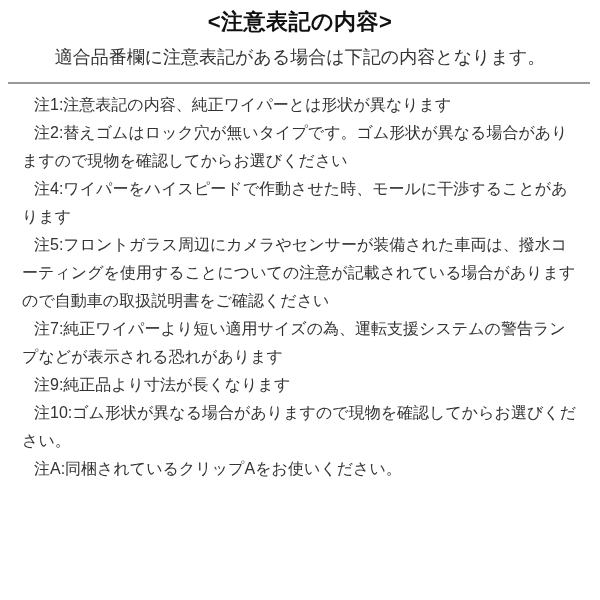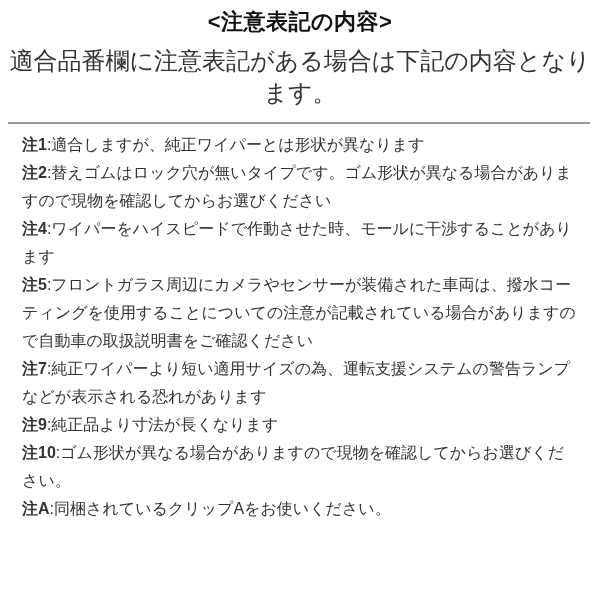--- a/index.html
+++ b/index.html
@@ -19,21 +19,21 @@
     margin: 0;
     padding-top: 7px;
     font-size: 22px;
     font-weight: 700;
     text-align: center;
     color: #111111;
     letter-spacing: 0.5px;
   }
   .subtitle {
     margin: 8px 0 0 0;
-    font-size: 24px;
+    font-size: 18px;
     font-weight: 400;
     text-align: center;
     color: #333333;
   }
   .divider {
     border: none;
     border-top: 2px solid #999999;
     margin: 13px 10px 0 8px;
   }
   .notes {
@@ -41,35 +41,36 @@
     font-size: 16px;
     line-height: 28px;
     color: #333333;
     text-align: left;
     overflow-wrap: break-word;
   }
   .note {
     margin: 0;
   }
   .note-label {
-    font-weight: 700;
+    font-weight: 400;
+    margin-left: 12px;
   }
 </style>
 </head>
 <body>
 
 <div class="page">
 
   <h1 class="title">&lt;注意表記の内容&gt;</h1>
   <p class="subtitle">適合品番欄に注意表記がある場合は下記の内容となります。</p>
 
   <hr class="divider">
 
   <div class="notes">
-    <p class="note"><span class="note-label">注1</span><span>:適合しますが、純正ワイパーとは形状が異なります</span></p>
+    <p class="note"><span class="note-label">注1</span><span>:注意表記の内容、純正ワイパーとは形状が異なります</span></p>
     <p class="note"><span class="note-label">注2</span><span>:替えゴムはロック穴が無いタイプです。ゴム形状が異なる場合がありますので現物を確認してからお選びください</span></p>
     <p class="note"><span class="note-label">注4</span><span>:ワイパーをハイスピードで作動させた時、モールに干渉することがあります</span></p>
     <p class="note"><span class="note-label">注5</span><span>:フロントガラス周辺にカメラやセンサーが装備された車両は、撥水コーティングを使用することについての注意が記載されている場合がありますので自動車の取扱説明書をご確認ください</span></p>
     <p class="note"><span class="note-label">注7</span><span>:純正ワイパーより短い適用サイズの為、運転支援システムの警告ランプなどが表示される恐れがあります</span></p>
     <p class="note"><span class="note-label">注9</span><span>:純正品より寸法が長くなります</span></p>
     <p class="note"><span class="note-label">注10</span><span>:ゴム形状が異なる場合がありますので現物を確認してからお選びください。</span></p>
     <p class="note"><span class="note-label">注A</span><span>:同梱されているクリップAをお使いください。</span></p>
     <p class="note"></p>
 
   </div>

